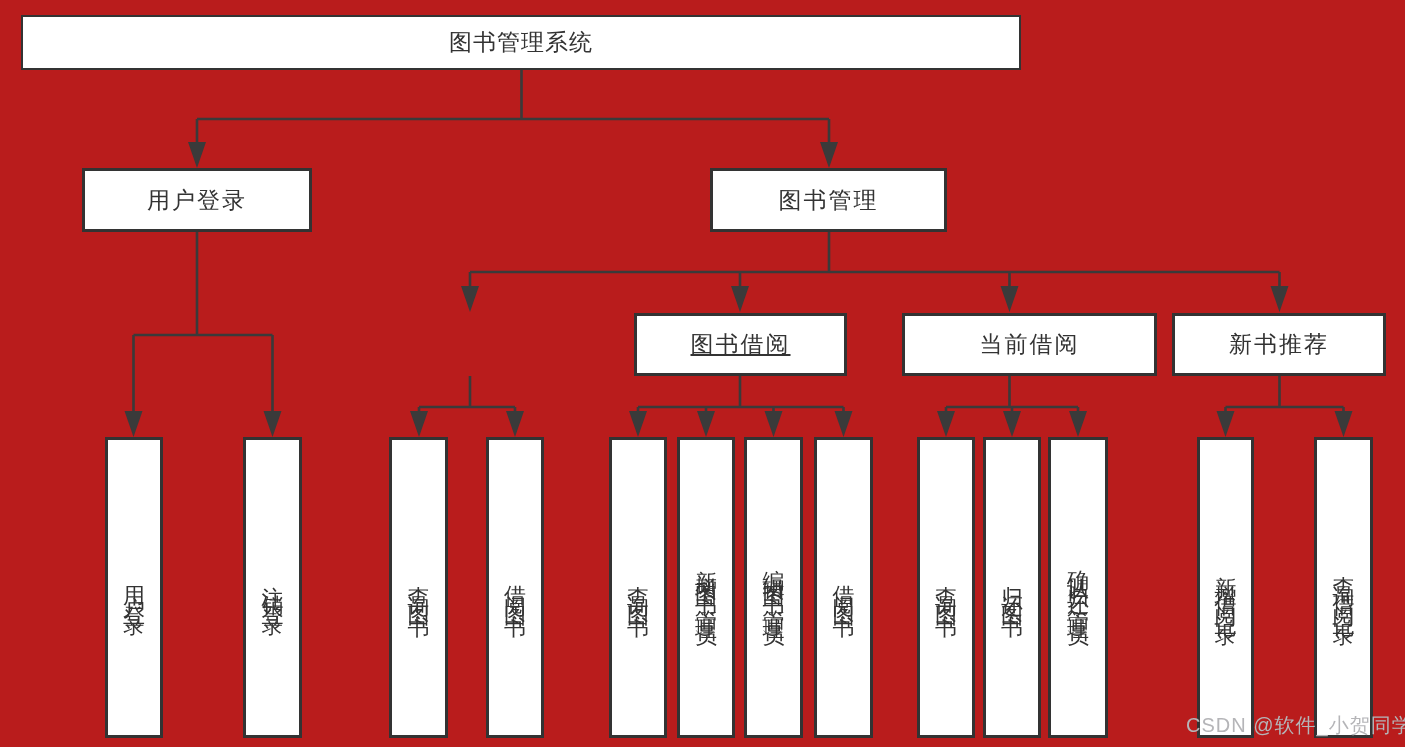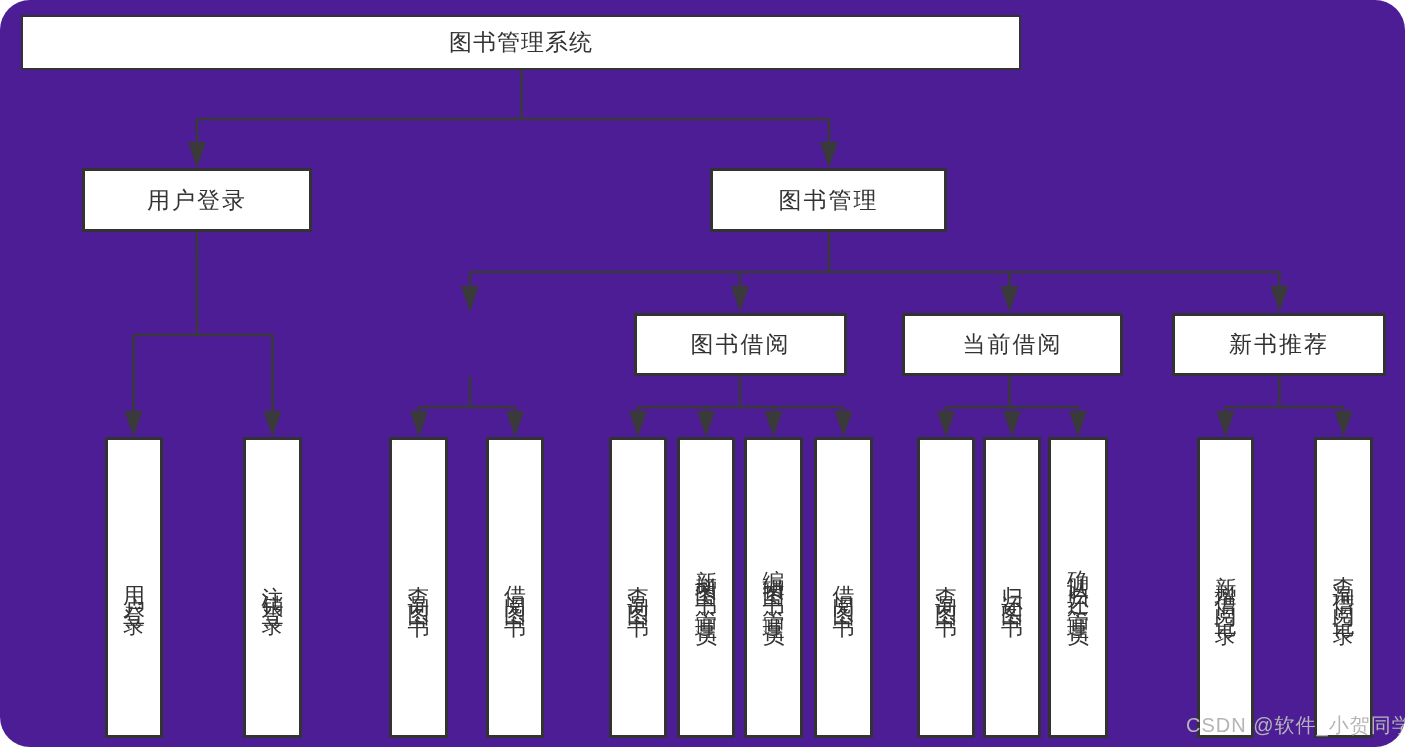--- a/index.html
+++ b/index.html
@@ -1,23 +1,22 @@
 <!DOCTYPE html>
 <html><head>
 <meta charset="utf-8">
 <style>
   html, body { margin: 0; padding: 0; background: #ffffff; }
   #stage {
     position: relative;
     width: 1405px;
     height: 747px;
-    background: #4c1d95;
+    background: #b91c1c;
     font-family: "Liberation Sans", "DejaVu Sans", sans-serif;
     overflow: hidden;
-    border-radius: 30px;
   }
   #connectors {
     position: absolute;
     left: 0; top: 0;
     width: 1405px; height: 747px;
     z-index: 1;
   }
   .node {
     position: absolute;
     box-sizing: border-box;
@@ -118,22 +117,22 @@
       <polygon points="1216.5,411 1234.5,411 1225.5,437"></polygon>
       <polygon points="1334.5,411 1352.5,411 1343.5,437"></polygon>
     </g>
   </svg>
 
   <div class="node root" style="left:21px; top:15px; width:1000px; height:55px;">图书管理系统</div>
 
   <div class="node" style="left:82px; top:168px; width:230px; height:64px;">用户登录</div>
   <div class="node" style="left:710px; top:168px; width:237px; height:64px;">图书管理</div>
 
-  <div class="node" style="left:634px; top:313px; width:213px; height:63px;">图书借阅</div>
-  <div class="node" style="left:902px; top:313px; width:221px; height:63px;">当前借阅</div>
+  <div class="node" style="left:634px; top:313px; width:213px; height:63px;text-decoration:underline;">图书借阅</div>
+  <div class="node" style="left:902px; top:313px; width:255px; height:63px;">当前借阅</div>
   <div class="node" style="left:1172px; top:313px; width:214px; height:63px;">新书推荐</div>
 
   <div class="node leaf" style="left:105px; top:437px; width:58px; height:301px;">用户登录</div>
   <div class="node leaf" style="left:243px; top:437px; width:59px; height:301px;">注销登录</div>
   <div class="node leaf" style="left:389px; top:437px; width:59px; height:301px;">查询图书</div>
   <div class="node leaf" style="left:486px; top:437px; width:58px; height:301px;">借阅图书</div>
   <div class="node leaf" style="left:609px; top:437px; width:58px; height:301px;">查询图书</div>
   <div class="node leaf long" style="left:677px; top:437px; width:58px; height:301px;">新增图书（管理员）</div>
   <div class="node leaf long" style="left:744px; top:437px; width:59px; height:301px;">编辑图书（管理员）</div>
   <div class="node leaf" style="left:814px; top:437px; width:59px; height:301px;">借阅图书</div>

